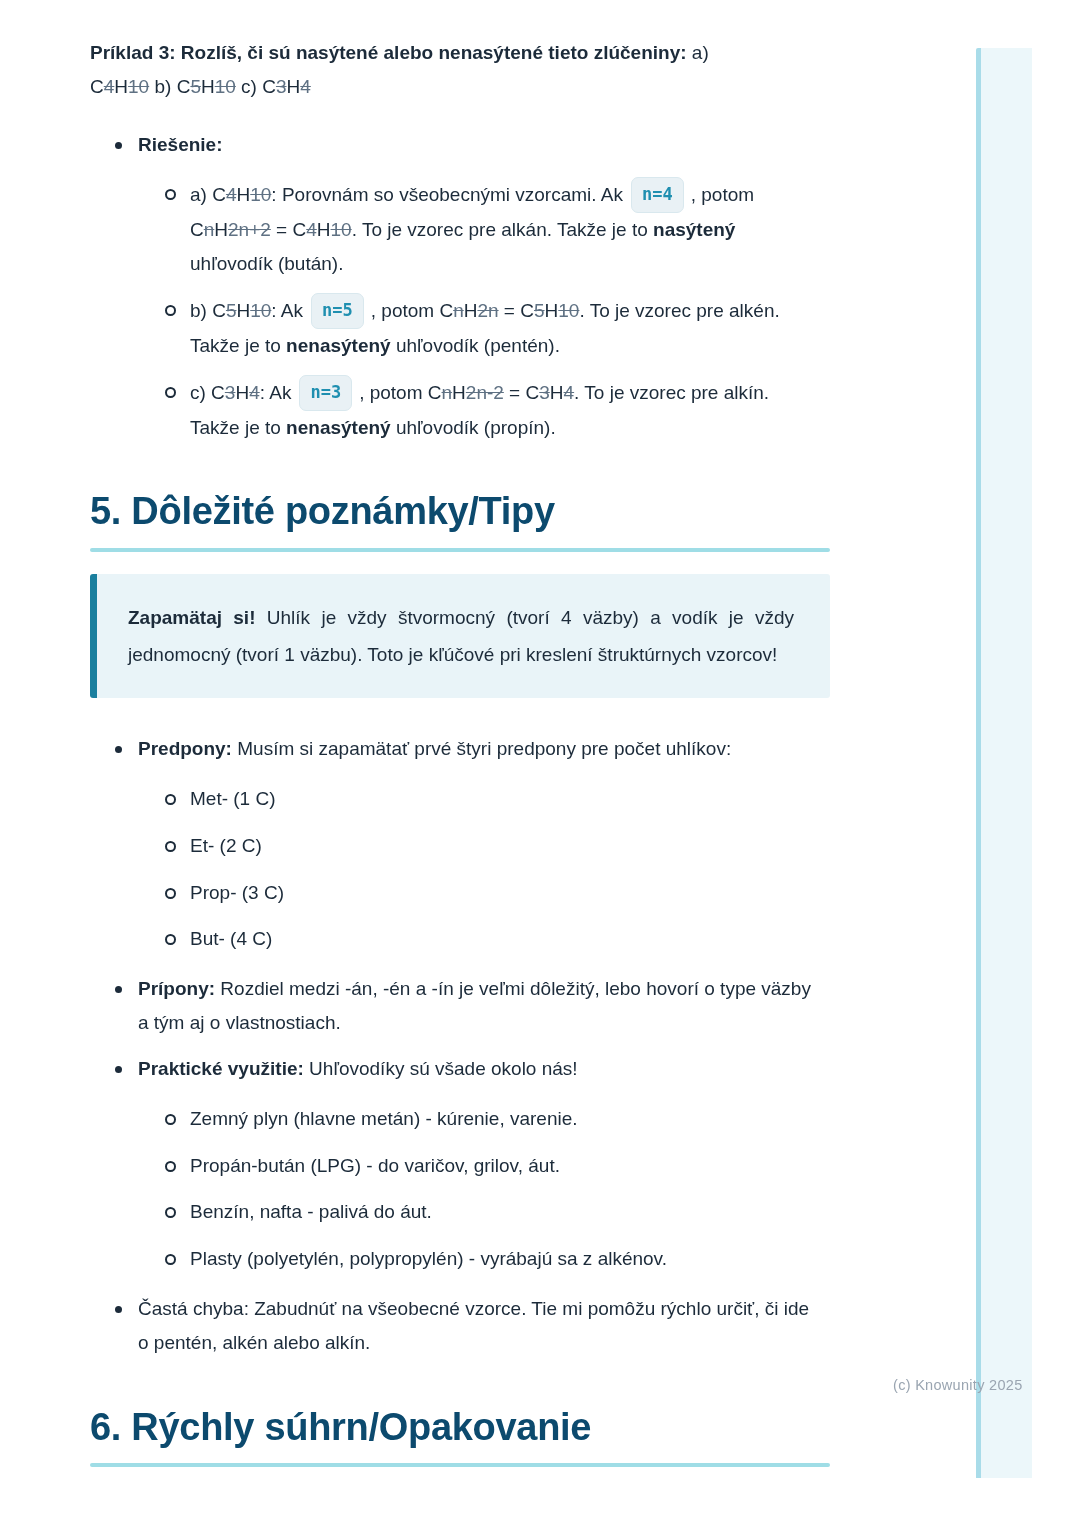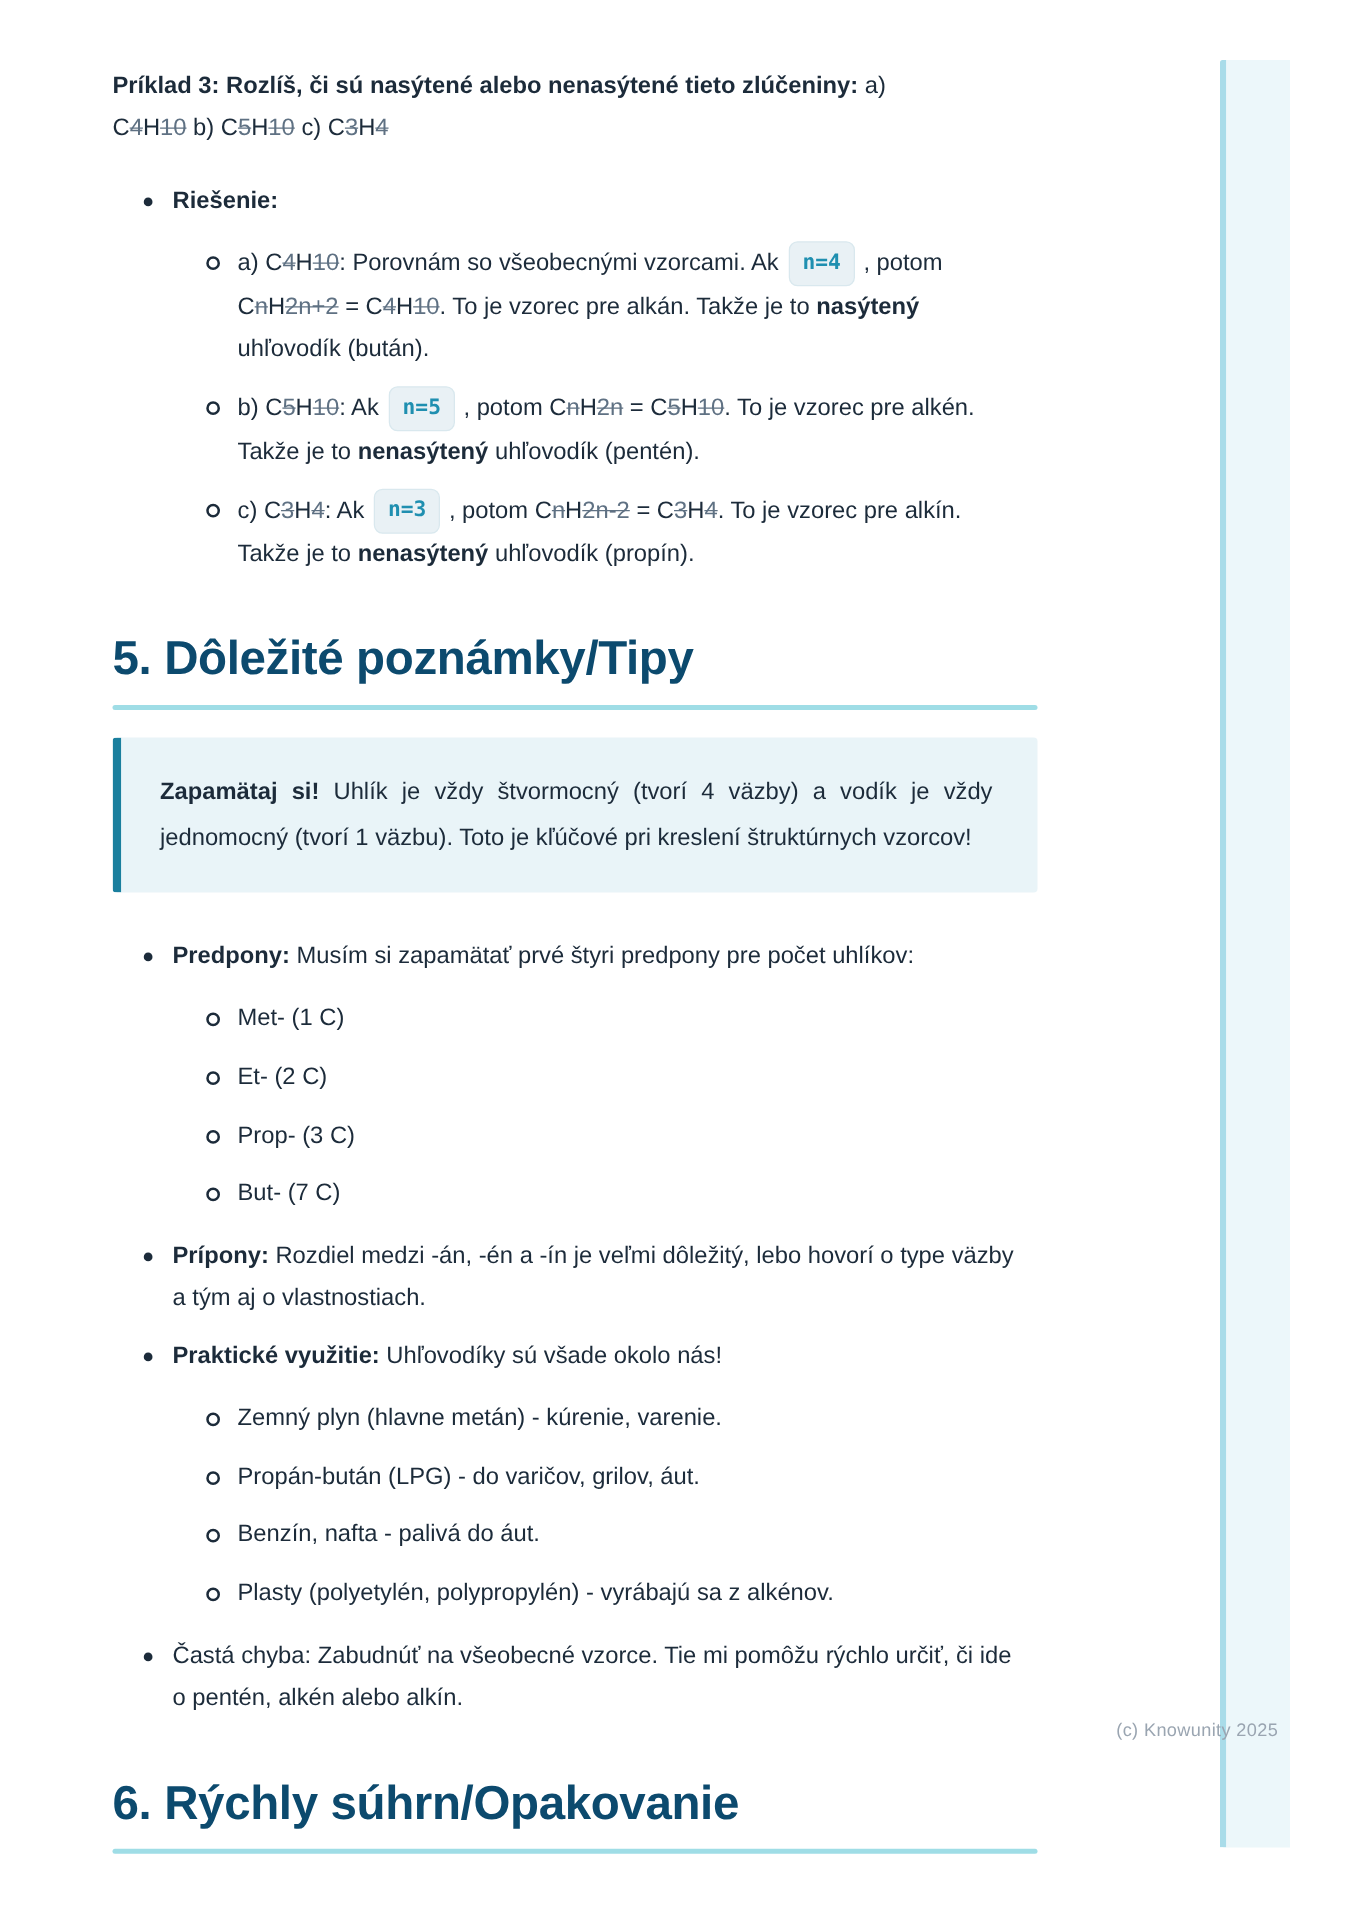--- a/index.html
+++ b/index.html
@@ -8,21 +8,21 @@
     background:#ffffff;
     font-family:"Liberation Sans","DejaVu Sans",sans-serif;
     color:#1c2b3a;
     -webkit-font-smoothing:antialiased;
   }
   .rail{
     position:absolute;left:976px;top:48px;width:51px;height:1430px;
     background:#ecf7fa;border-left:5px solid #a9dce9;
     border-top-left-radius:2px;z-index:1;
   }
-  .content{position:absolute;left:90px;top:52px;width:740px;z-index:2;}
+  .content{position:absolute;left:90px;top:36px;width:740px;z-index:2;}
   .para{font-size:19px;line-height:1.78;margin:0;}
   h2.h-cyan{
     font-size:38px;line-height:1.15;color:#0c4a6e;font-weight:700;
     margin:46px 0 14px 0;letter-spacing:-0.3px;
   }
   .rule{height:4px;background:#9fdde6;border-radius:2px;}
   .callout{
     margin-top:22px;background:#e9f4f8;border-left:7px solid #1a7f9e;
     border-radius:3px;padding:25px 36px 25px 31px;
   }
@@ -98,21 +98,21 @@
             <li>
               <p class="para"><span class="seg-n">Met- (1 C)</span></p>
             </li>
             <li>
               <p class="para"><span class="seg-n">Et- (2 C)</span></p>
             </li>
             <li>
               <p class="para"><span class="seg-n">Prop- (3 C)</span></p>
             </li>
             <li>
-              <p class="para"><span class="seg-n">But- (7 C)</span></p>
+              <p class="para"><span class="seg-n">But- (4 C)</span></p>
             </li>
           </ul>
         </li>
         <li>
           <p class="para"><span class="seg-b">Prípony:</span><span class="seg-n"> Rozdiel medzi -án, -én a -ín je veľmi dôležitý, lebo hovorí o type väzby a tým aj o vlastnostiach.</span></p>
         </li>
         <li>
           <p class="para"><span class="seg-b">Praktické využitie:</span><span class="seg-n"> Uhľovodíky sú všade okolo nás!</span></p>
           <ul class="l2">
             <li>

